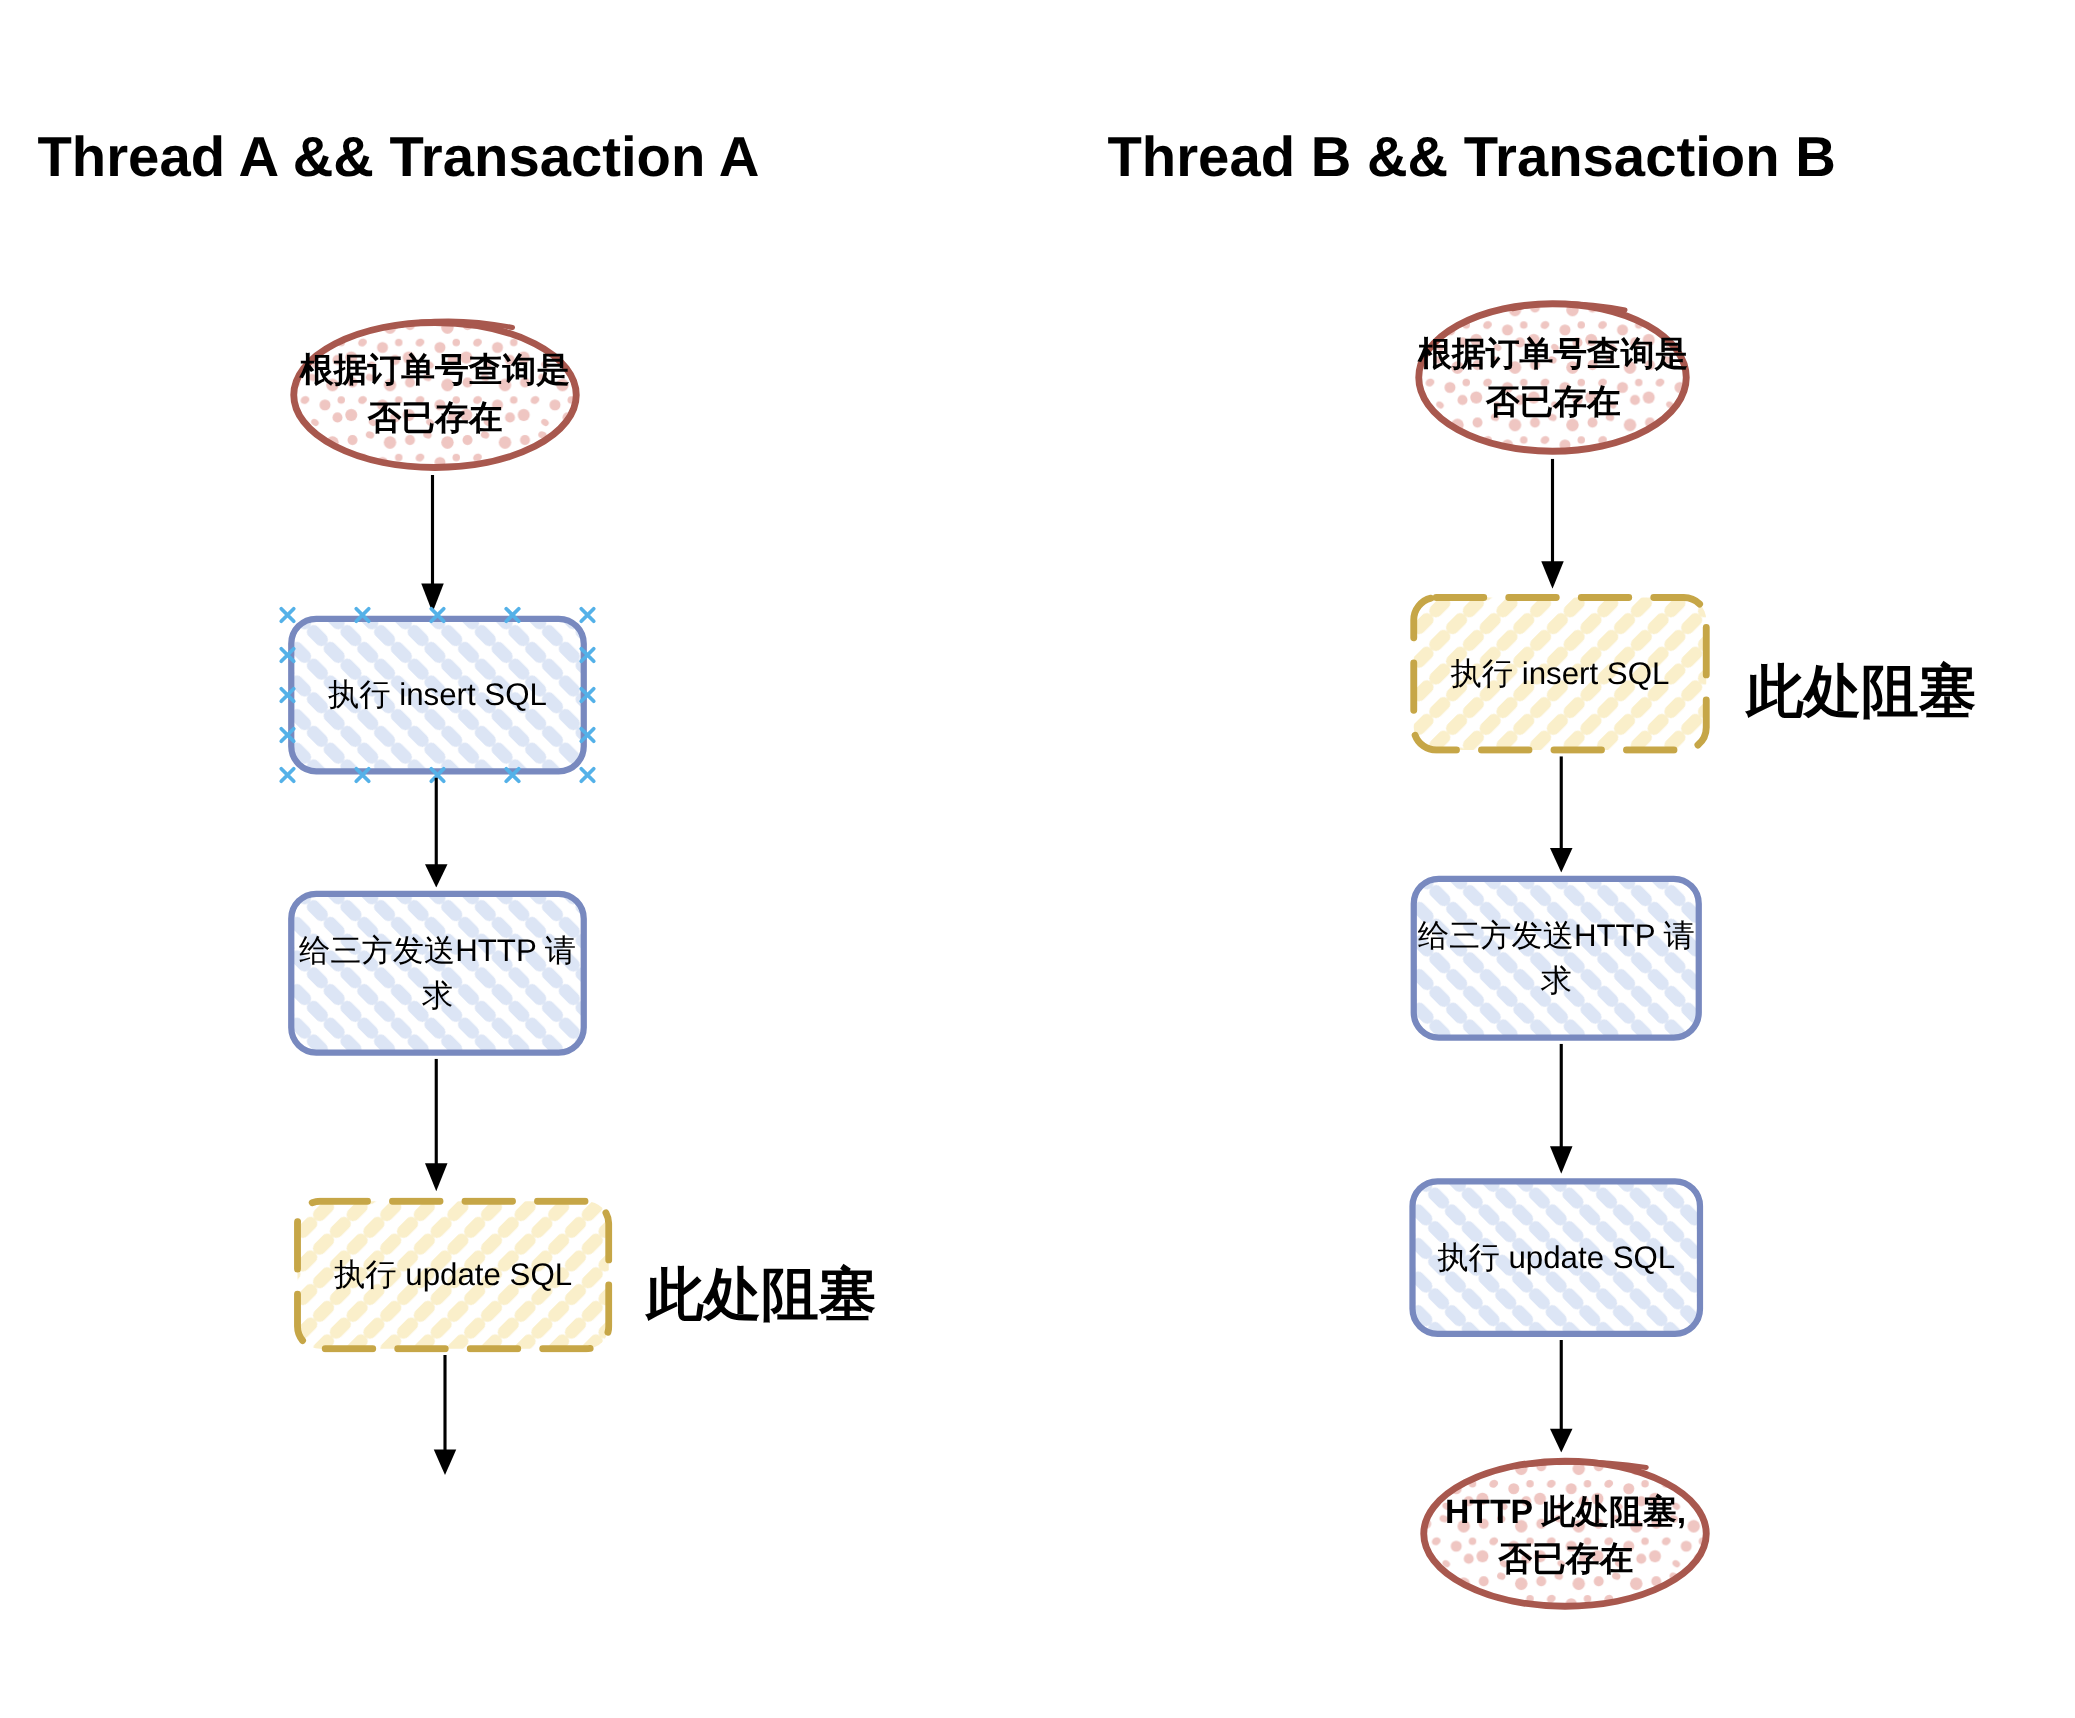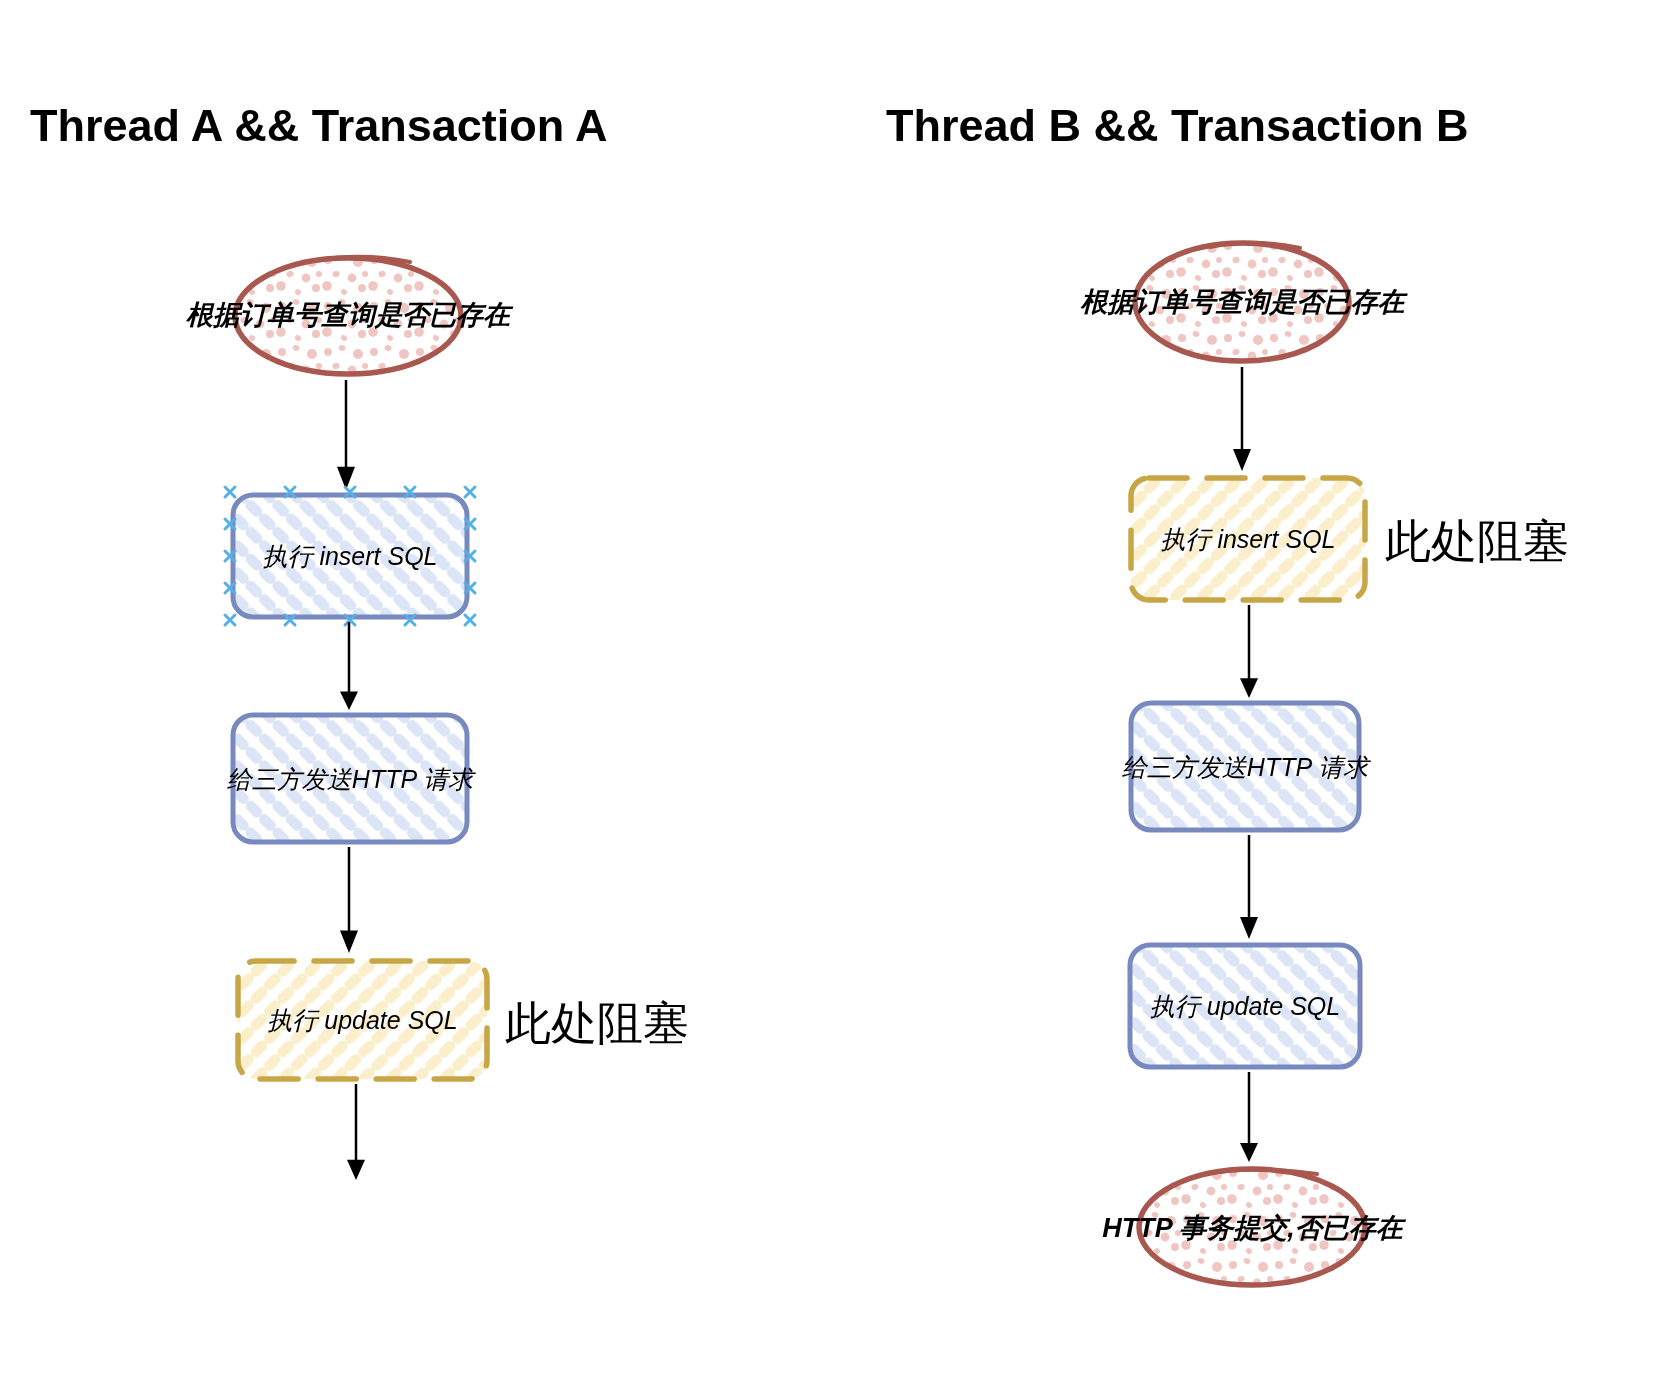--- a/index.html
+++ b/index.html
@@ -4,25 +4,25 @@
 <style>
   html,body{margin:0;padding:0;background:#ffffff;}
   .canvas{position:relative;width:1660px;height:1374px;background:#ffffff;overflow:hidden;
           font-family:"Liberation Sans","DejaVu Sans",sans-serif;color:#000;}
   .defs-svg{position:absolute;width:0;height:0;}
   .title{position:absolute;margin:0;font-size:45px;font-weight:700;letter-spacing:0;}
   #title-a{left:30px;top:100px;}
   #title-b{left:886px;top:100px;}
   .node{position:absolute;}
   .node svg.shape{position:absolute;left:0;top:0;width:100%;height:100%;}
-  .lbl{position:absolute;inset:0;display:flex;flex-direction:row;justify-content:center;
-       align-items:center;text-align:left;font-size:25px;line-height:36px;font-style:italic;}
+  .lbl{position:absolute;inset:0;display:flex;flex-direction:column;justify-content:center;
+       align-items:center;text-align:left;font-size:25px;line-height:36px;}
   .lbl span{display:block;white-space:nowrap;}
   .ellipse-node .lbl{font-weight:700;font-size:27px;line-height:38px;}
-  .ann{position:absolute;margin:0;font-size:46px;font-weight:400;white-space:nowrap;}
+  .ann{position:absolute;margin:12px;font-size:46px;font-weight:700;white-space:nowrap;}
   #l-ann{left:505px;top:993px;}
   #r-ann{left:1385px;top:511px;}
   #l-start{left:230px;top:252px;width:236px;height:126px;}
   #l-insert{left:230px;top:492px;width:240px;height:128px;}
   #l-http{left:230px;top:712px;width:240px;height:133px;}
   #l-update{left:235px;top:958px;width:255px;height:124px;}
   #l-end{left:238px;top:1183px;width:237px;height:122px;}
   #r-start{left:1130px;top:238px;width:225px;height:127px;}
   #r-insert{left:1128px;top:475px;width:240px;height:128px;}
   #r-http{left:1128px;top:700px;width:234px;height:133px;}
@@ -218,18 +218,18 @@
     <line x1="12" y1="0" x2="12" y2="84" stroke="#000" stroke-width="2.5"></line>
     <polygon points="3,82 21,82 12,104" fill="#000"></polygon>
   </svg>
 
   <div class="node ellipse-node" id="r-end">
     <svg class="shape" viewBox="0 0 235 125" preserveAspectRatio="none">
       <ellipse cx="117" cy="62" rx="113" ry="58" fill="url(#speckle)" stroke="#a8584e" stroke-width="5.5"></ellipse>
       <path d="M70,9 Q122,0 182,9" fill="none" stroke="#a8584e" stroke-width="4" stroke-linecap="round"></path>
     </svg>
     <div class="lbl">
-      <span>HTTP 事务提交,</span>
+      <span>HTTP 此处阻塞,</span>
       <span>否已存在</span>
     </div>
   </div>
 
 </div>
 
 </body></html>

